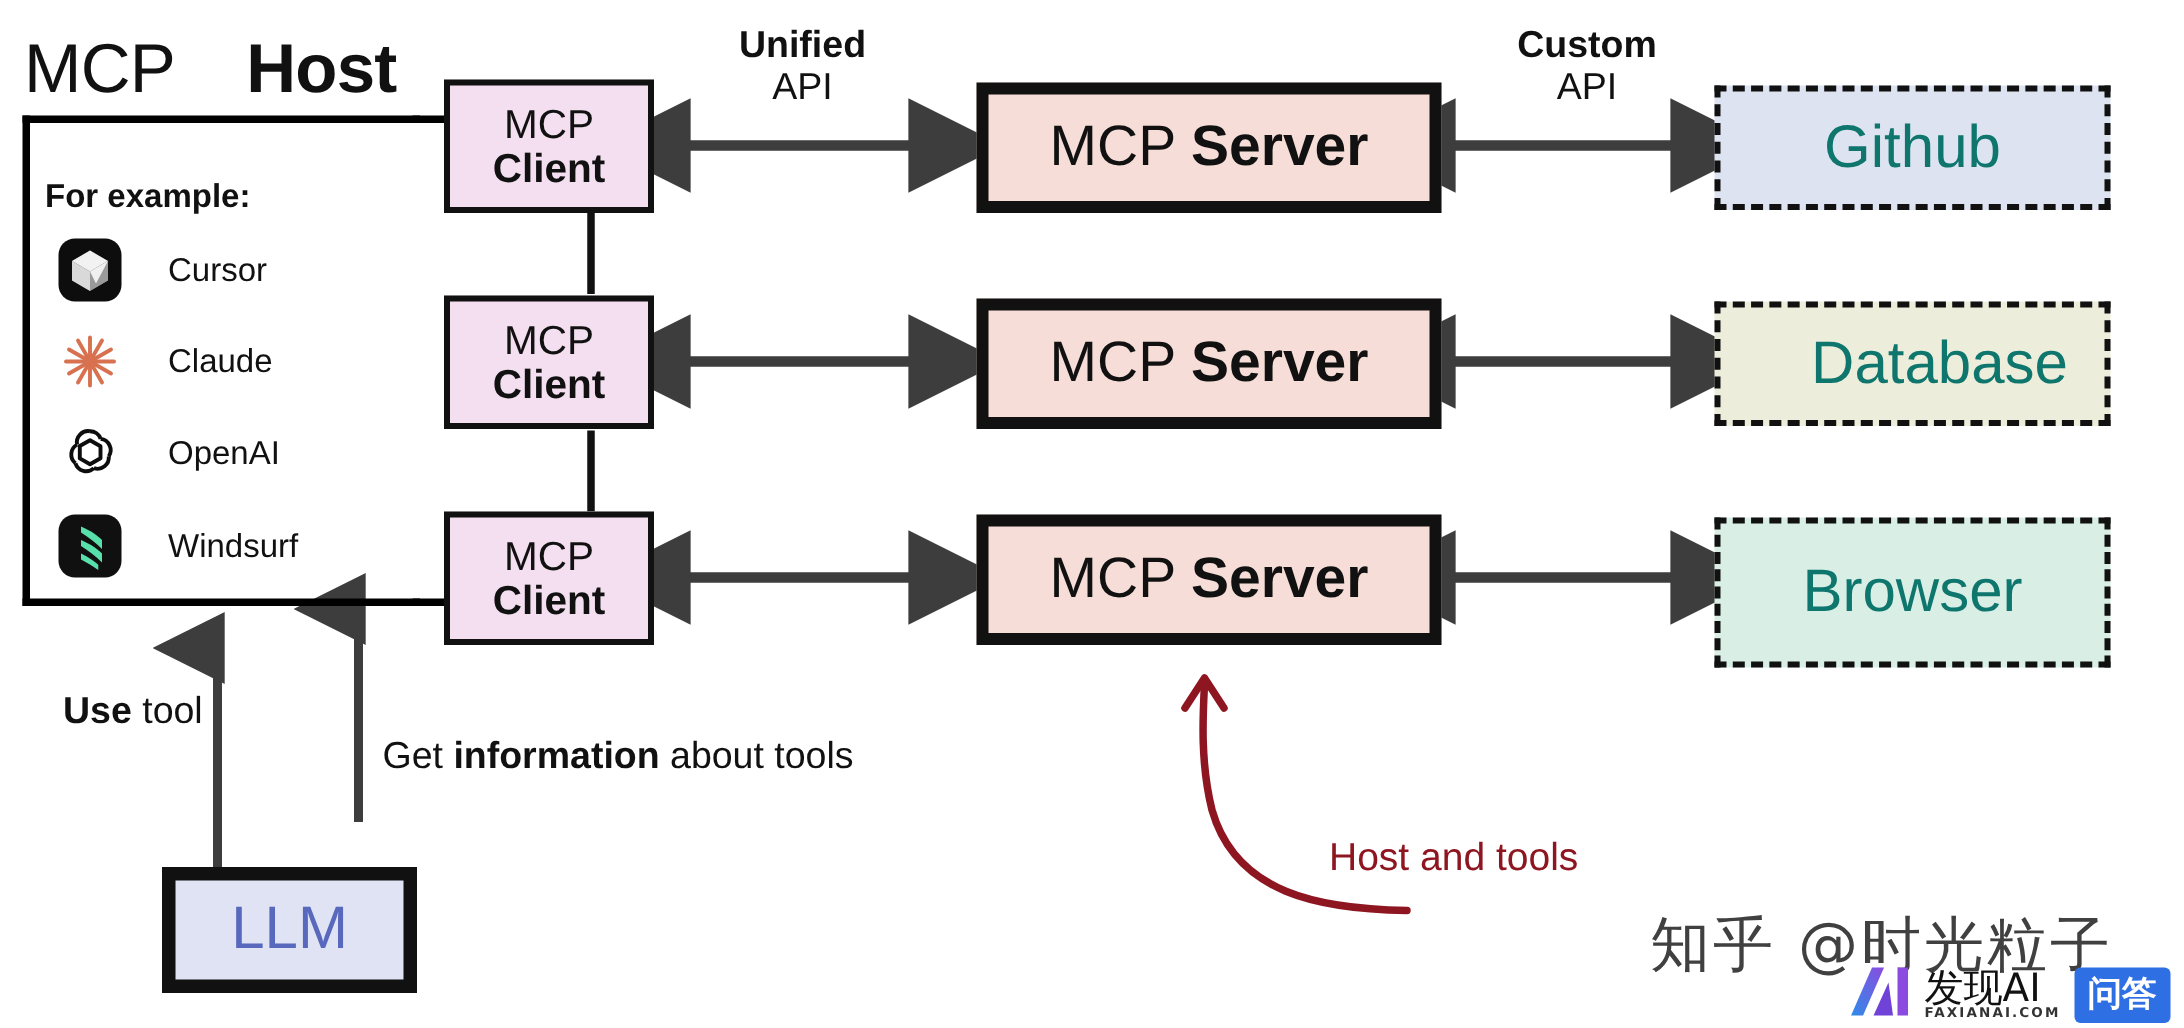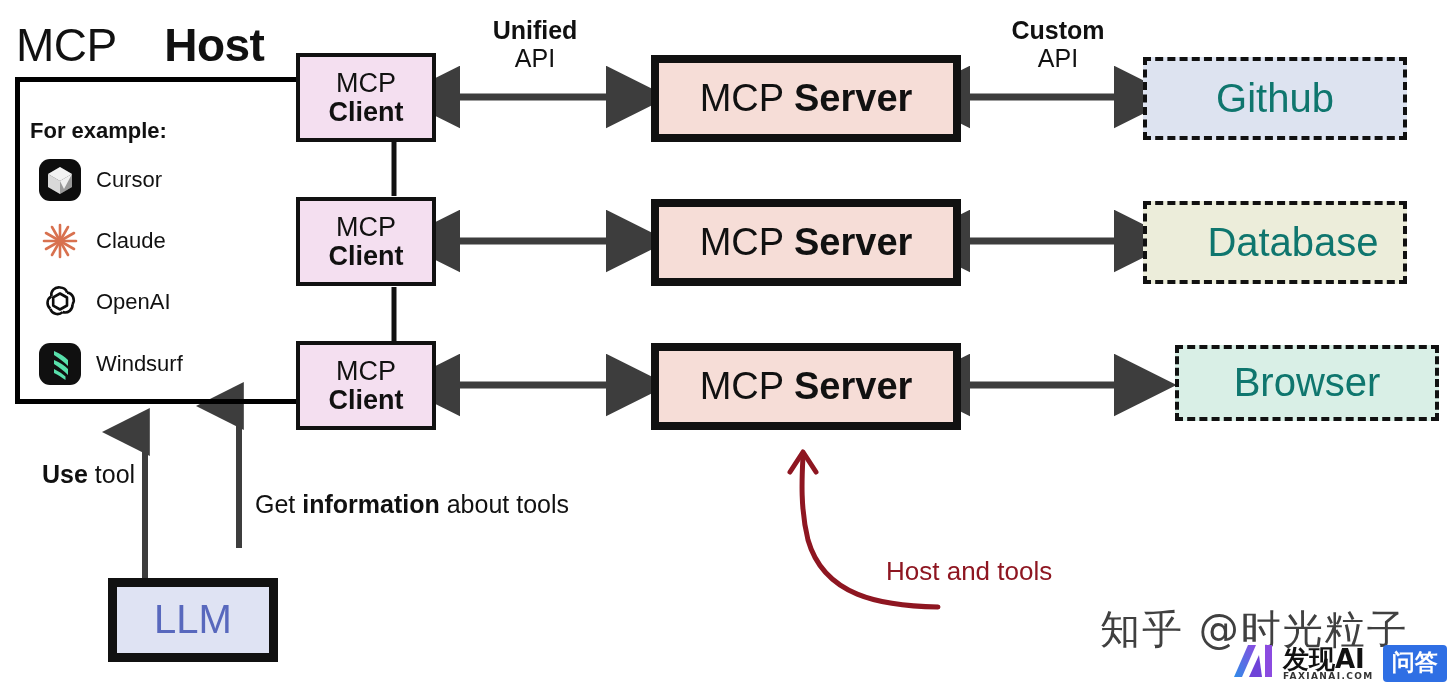--- a/index.html
+++ b/index.html
@@ -16,21 +16,21 @@
               letter-spacing:-0.5px;white-space:nowrap;}
   .host-title b{font-weight:700;margin-left:36px;}
 
   .host-frame{position:absolute;left:15px;top:77px;width:265px;height:327px;
               box-sizing:border-box;border:5px solid #000;border-right:none;background:transparent;}
   .host-stub-top{position:absolute;left:275px;top:77px;width:22px;height:5px;background:#000;}
   .host-stub-bot{position:absolute;left:275px;top:399px;width:22px;height:5px;background:#000;}
 
   .for-example{position:absolute;left:30px;top:118px;font-size:22px;font-weight:700;}
 
-  .ex-row{position:absolute;display:flex;align-items:center;gap:14px;}
+  .ex-row{position:absolute;display:flex;align-items:center;gap:30px;}
   .ex-label{font-size:22px;font-weight:400;color:#111;white-space:nowrap;}
   .ex-ico{width:44px;height:44px;flex:0 0 44px;position:relative;}
 
   
   .client{border:4px solid #111;background:#f4dff0;font-size:27px;
           flex-direction:column;justify-content:center;}
   .client .l1{font-weight:400;}
   .client .l2{font-weight:700;}
 
   
@@ -54,21 +54,21 @@
 
   .note{position:absolute;text-align:center;white-space:nowrap;color:#8e1621;
         font-size:26px;line-height:1.45;}
   .note b{font-weight:700;color:#111;}
 
   
   .wm{position:absolute;color:#404040;font-size:40px;white-space:nowrap;
       font-family:"DejaVu Sans",sans-serif;letter-spacing:2px;text-align:center;}
   .brand{position:absolute;display:flex;align-items:center;gap:9px;}
   .brand-txt{display:flex;flex-direction:column;line-height:1;}
-  .brand-cn{font-size:26px;font-weight:700;color:#111;letter-spacing:0px;
+  .brand-cn{font-size:26px;font-weight:400;color:#111;letter-spacing:0px;
             font-family:"DejaVu Sans",sans-serif;}
   .brand-url{font-size:9px;font-weight:700;color:#333;letter-spacing:1.4px;
              font-family:"DejaVu Sans",sans-serif;}
   .brand-badge{background:#2f6fe4;color:#fff;font-size:23px;font-weight:700;
                padding:2px 9px 4px 9px;border-radius:4px;
                font-family:"DejaVu Sans",sans-serif;}
 </style>
 </head>
 <body>
 
@@ -224,21 +224,21 @@
   </div>
   <div class="box server" style="left:635px;top:199px;width:310px;height:87px;">
     <div><span class="l1">MCP </span><span class="l2">Server</span></div>
   </div>
   <div class="box server" style="left:635px;top:343px;width:310px;height:87px;">
     <div><span class="l1">MCP </span><span class="l2">Server</span></div>
   </div>
 
   <div class="box tool" style="left:1143px;top:57px;width:264px;height:83px;background:#dde3f0;">Github</div>
   <div class="box tool" style="left:1143px;top:201px;width:264px;height:83px;background:#ecedda;padding-left:36px;">Database</div>
-  <div class="box tool" style="left:1143px;top:345px;width:264px;height:76px;background:#d9efe6;margin-left:32px;">Browser</div>
+  <div class="box tool" style="left:1143px;top:345px;width:264px;height:100px;background:#d9efe6;">Browser</div>
 
   <div class="cap" style="left:455px;top:16px;width:160px;">
     <span class="b">Unified</span>
     <span class="n">API</span>
   </div>
   <div class="cap" style="left:978px;top:16px;width:160px;">
     <span class="b">Custom</span>
     <span class="n">API</span>
   </div>
 

